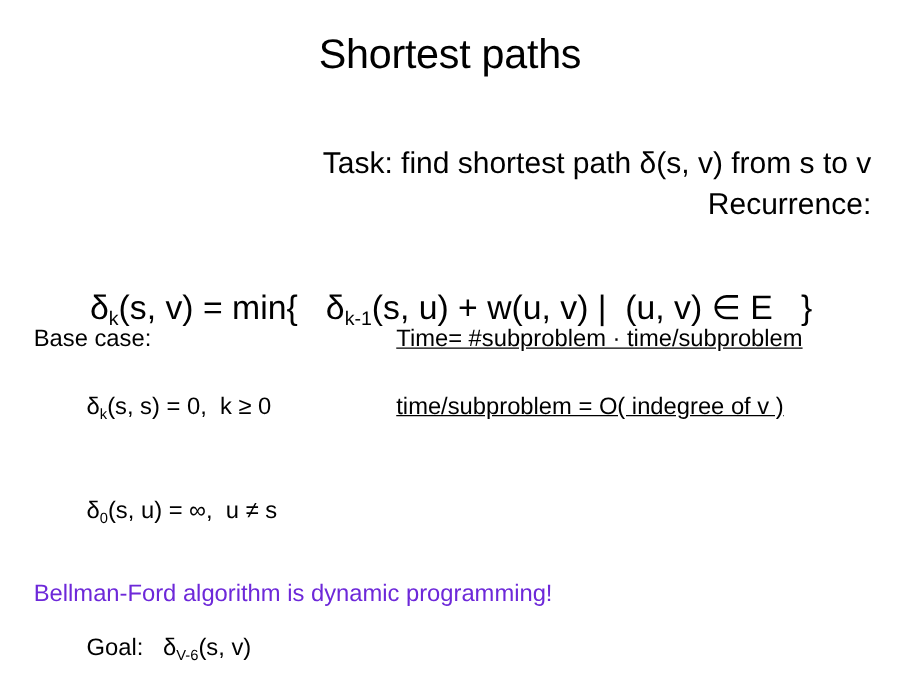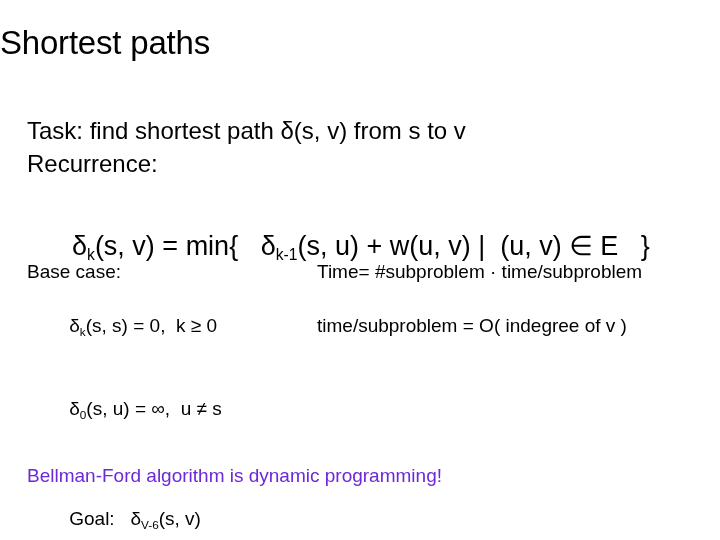--- a/index.html
+++ b/index.html
@@ -19,38 +19,39 @@
     position: relative;
     width: 720px;
     height: 540px;
     background: #ffffff;
   }
   .slide-title {
     position: absolute;
     top: 22px;
     left: 0;
     width: 720px;
-    text-align: left;
+    text-align: center;
     font-size: 33px;
     line-height: 42px;
     font-weight: 400;
     color: #000000;
     letter-spacing: -0.2px;
   }
   .intro-block {
     position: absolute;
     top: 114px;
     left: 27px;
     width: 670px;
   }
   .intro-line {
     font-size: 24px;
     line-height: 33px;
     color: #000000;
     white-space: pre;
+    text-align: right;
   }
   .recurrence-line {
     position: absolute;
     top: 192px;
     left: 42px;
     font-size: 27px;
     line-height: 36px;
     color: #000000;
     white-space: pre;
   }
@@ -71,20 +72,21 @@
     position: absolute;
     left: 27px;
     top: 0;
     width: 280px;
   }
   .col-right {
     position: absolute;
     left: 317px;
     top: 0;
     width: 395px;
+    text-decoration: underline;
   }
   .body-line {
     font-size: 19px;
     line-height: 27px;
     color: #000000;
     white-space: pre;
   }
   .body-line sub {
     font-size: 0.62em;
     vertical-align: baseline;

